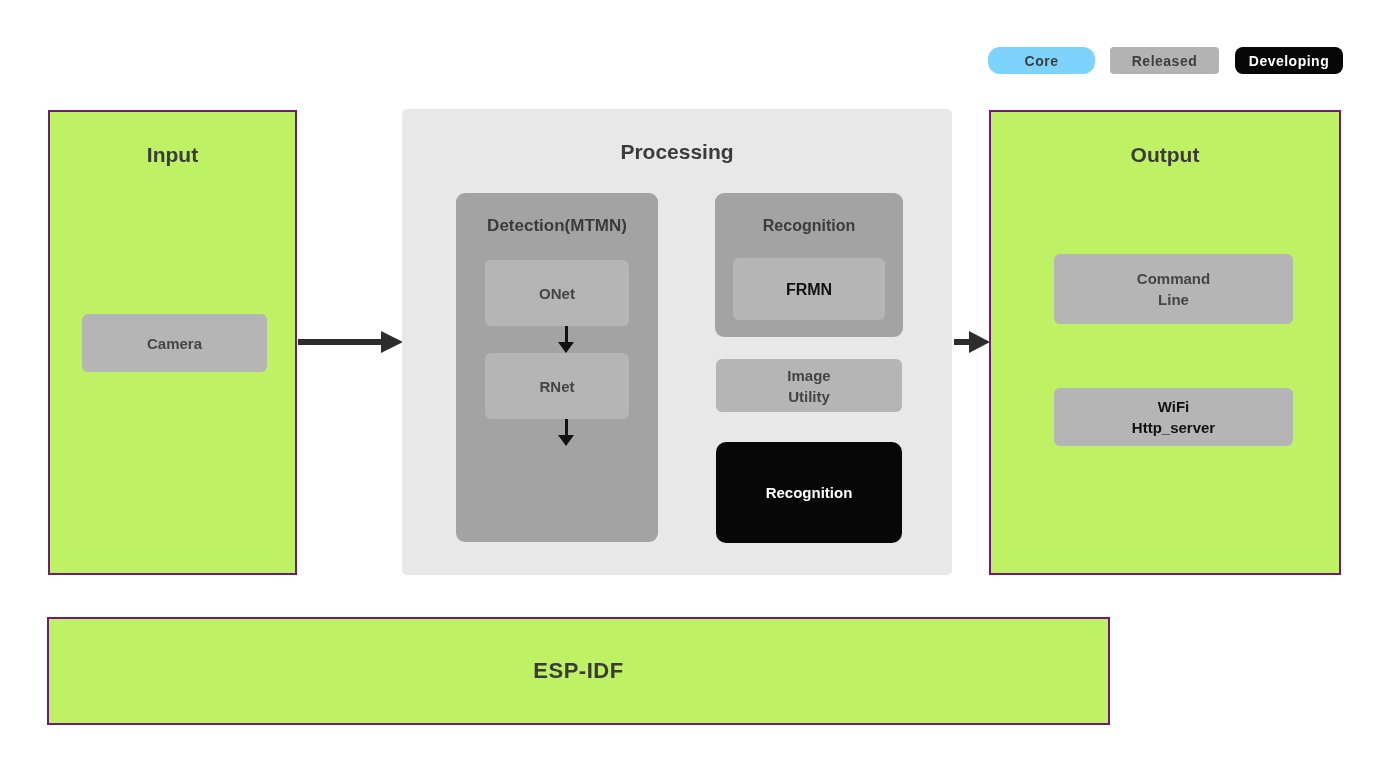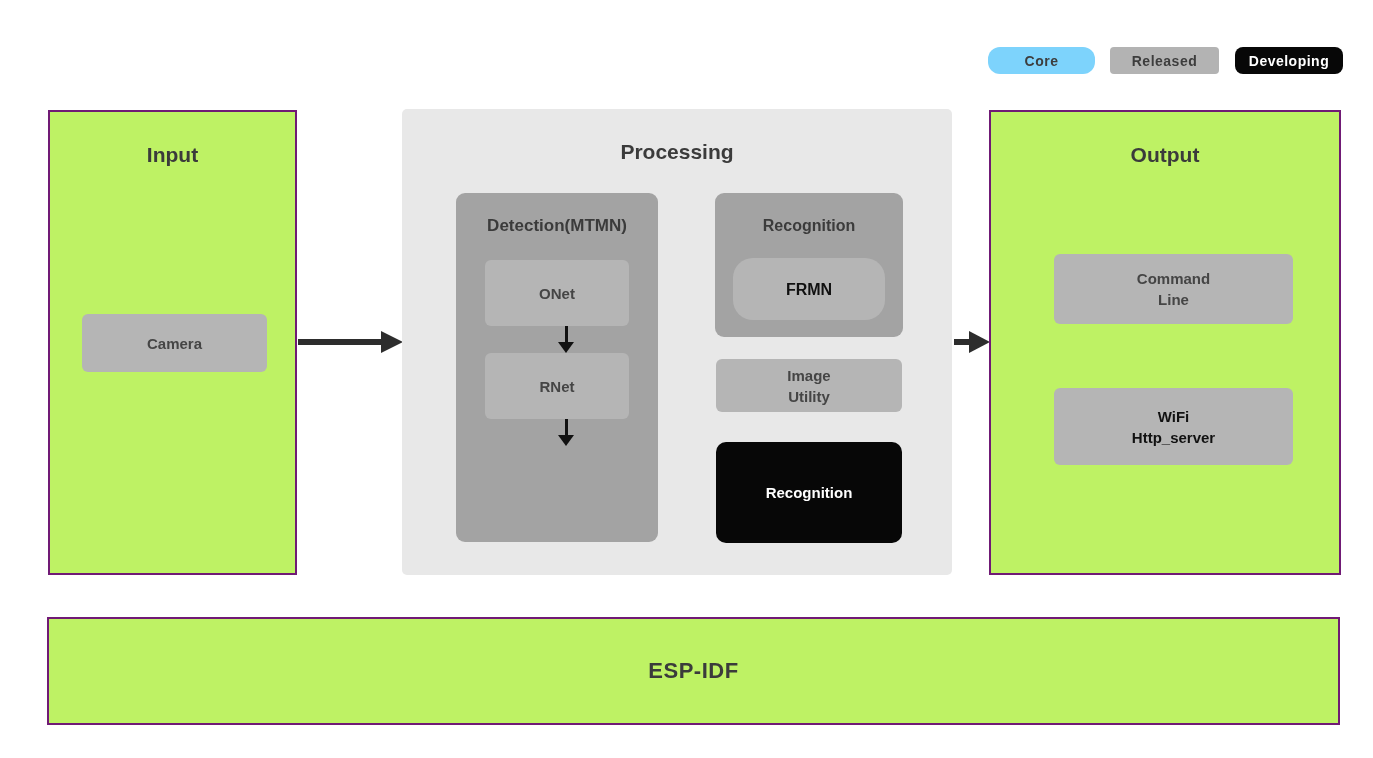--- a/index.html
+++ b/index.html
@@ -31,21 +31,21 @@
   .legend-developing{ left: 1235px; width: 108px; background: #070707; border-radius: 8px; color: #ffffff; }
 
   
   .panel {
     position: absolute;
     background: #bef264;
     border: 2px solid #701a75;
   }
   .panel-input  { left: 48px;  top: 110px; width: 249px;  height: 465px; }
   .panel-output { left: 989px; top: 110px; width: 352px;  height: 465px; }
-  .panel-espidf { left: 47px;  top: 617px; width: 1293px; height: 108px;
+  .panel-espidf { left: 47px;  top: 617px; width: 1063px; height: 108px;
                   display: flex; align-items: center; justify-content: center; }
   .panel-processing {
     position: absolute;
     left: 402px; top: 109px; width: 550px; height: 466px;
     background: #e8e8e8;
     border-radius: 5px;
   }
 
   .panel-title {
     position: absolute;
@@ -100,29 +100,29 @@
   
   .node-camera { left: 32px; top: 202px; width: 185px; height: 58px; }
 
   
   .node-chain { left: 29px; width: 144px; height: 66px; }
   .node-pnet { top: 67px; }
   .node-rnet { top: 160px; }
   .node-onet { top: 253px; }
 
   
-  .node-frmn { left: 18px; top: 65px; width: 152px; height: 62px; color: #111111; font-size: 16px; border-radius: 20px; }
+  .node-frmn { left: 18px; top: 65px; width: 152px; height: 62px; color: #111111; font-size: 16px; }
 
   
   .node-image-utility { left: 314px; top: 250px; width: 186px; height: 53px; }
   .node-optimization  { left: 314px; top: 333px; width: 186px; height: 101px; }
 
   
   .node-command { left: 63px; top: 142px; width: 239px; height: 70px; }
-  .node-wifi    { left: 63px; top: 276px; width: 239px; height: 77px; color: #111111; }
+  .node-wifi    { left: 63px; top: 276px; width: 239px; height: 58px; color: #111111; }
 
   
   .harrow { position: absolute; }
   .harrow .line { position: absolute; background: #2d2d2d; height: 6px; top: 8px; left: 0; }
   .harrow .head {
     position: absolute; top: 0; width: 0; height: 0;
     border-top: 11px solid transparent;
     border-bottom: 11px solid transparent;
     border-left: 22px solid #2d2d2d;
   }

